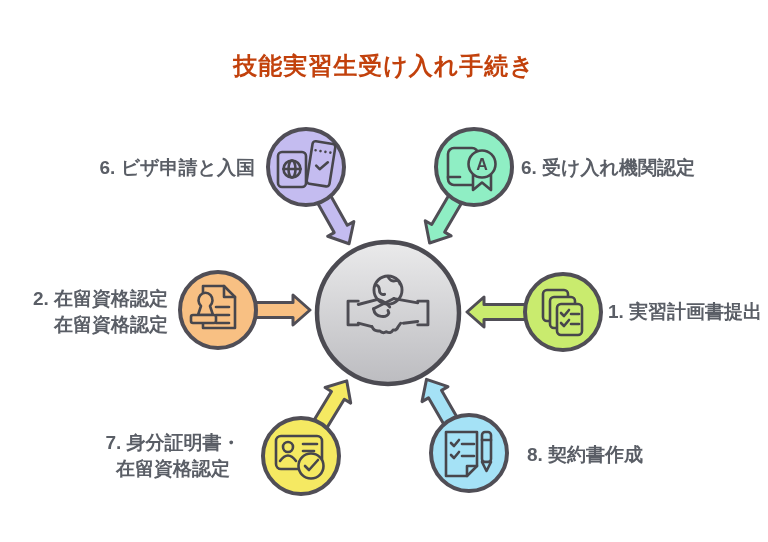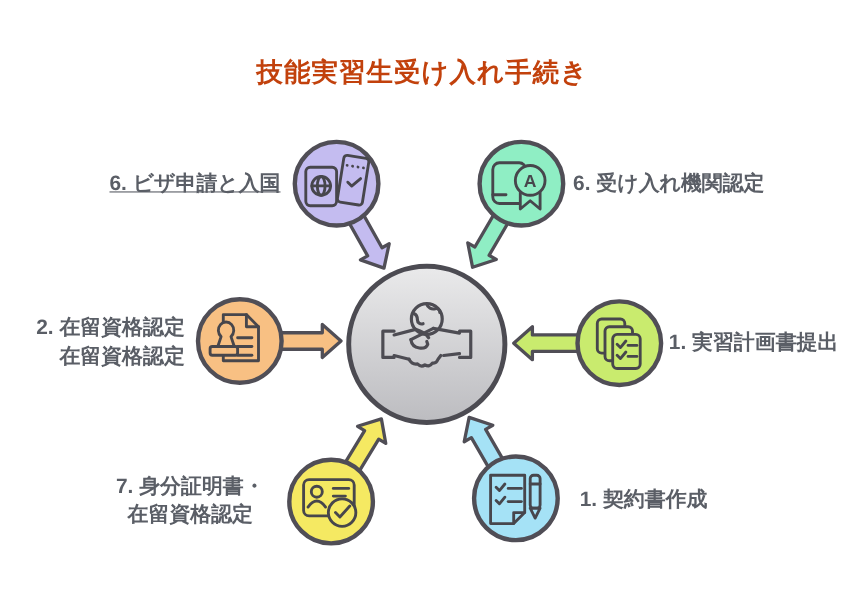--- a/index.html
+++ b/index.html
@@ -15,21 +15,21 @@
   .label{
     position:absolute;font-size:19px;font-weight:700;color:#5a5e66;
     line-height:26px;white-space:nowrap;
   }
   .label span{display:block;}
   #label1{left:521px;top:155px;}
   #label2{left:608px;top:299px;}
   #label3{left:527px;top:442px;}
   #label4{left:85px;top:430px;width:176px;text-align:center;}
   #label5{left:20px;top:286px;width:148px;text-align:right;}
-  #label6{left:58px;top:155px;width:197px;text-align:right;text-decoration:underline;}
+  #label6{left:58px;top:155px;width:197px;text-align:right;}
   svg{position:absolute;left:0;top:0;}
   .arrow{stroke:#504e56;stroke-width:3;stroke-linejoin:round;}
   .node{stroke:#504e56;stroke-width:4;}
   .icon{stroke:#47464c;stroke-width:2.6;stroke-linecap:round;stroke-linejoin:round;}
   .icon .nf{fill:none;}
   .icon .dot{stroke:none;fill:#47464c;}
   .badge-letter{font-family:"Liberation Sans","DejaVu Sans",sans-serif;
     font-size:16px;font-weight:700;fill:#47464c;stroke:none;text-anchor:middle;}
   .cicon{stroke:#4d4c53;stroke-width:3.4;stroke-linecap:round;stroke-linejoin:round;fill:none;}
 </style>
@@ -156,21 +156,21 @@
 
   <div class="title">技能実習生受け入れ手続き</div>
 
   <div class="label" id="label1">
     <span>6. 受け入れ機関認定</span>
   </div>
   <div class="label" id="label2">
     <span>1. 実習計画書提出</span>
   </div>
   <div class="label" id="label3">
-    <span>1. 契約書作成</span>
+    <span>8. 契約書作成</span>
   </div>
   <div class="label" id="label4">
     <span>7. 身分証明書・</span>
     <span>在留資格認定</span>
   </div>
   <div class="label" id="label5">
     <span>2. 在留資格認定</span>
     <span>在留資格認定</span>
   </div>
   <div class="label" id="label6">

